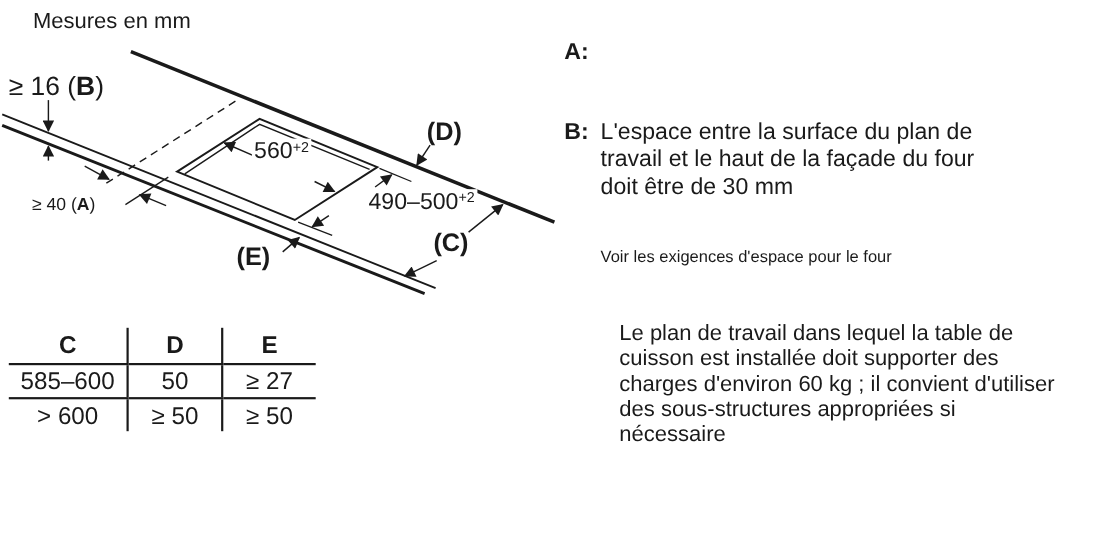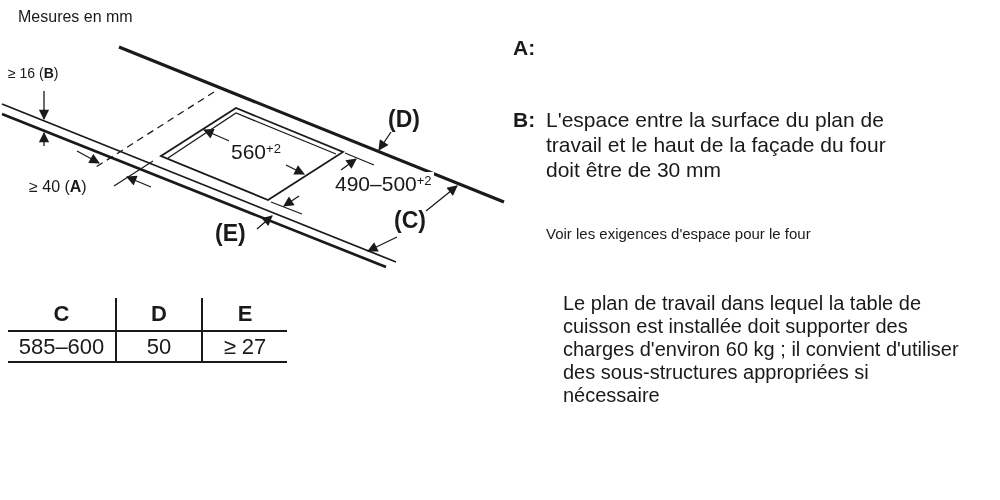--- a/index.html
+++ b/index.html
@@ -5,30 +5,30 @@
   html,body{margin:0;padding:0;}
   body{
     width:1000px;height:500px;position:relative;overflow:hidden;
     background:#ffffff;color:#1a1a1a;
     font-family:"Liberation Sans","DejaVu Sans",sans-serif;
   }
   .abs{position:absolute;}
   
   #diagram-svg{position:absolute;left:0;top:0;width:1000px;height:500px;}
   .lbl{position:absolute;white-space:nowrap;color:#1a1a1a;}
-  .title{left:18px;top:8px;font-size:16px;}
-  .dim-b{left:8px;top:65px;font-size:14px;}
+  .title{left:30px;top:8px;font-size:20px;}
+  .dim-b{left:8px;top:65px;font-size:24px;}
   .dim-a{left:29px;top:178px;font-size:16px;}
   .b{font-weight:bold;}
   .corner-lbl{font-size:23px;font-weight:bold;}
   .lbl-d{left:388px;top:106px;}
   .lbl-c{left:394px;top:207px;}
   .lbl-e{left:215px;top:220px;}
   .dim-num{font-size:21px;background:#ffffff;padding:0 2px;}
-  .dim-560{left:229px;top:140px;}
+  .dim-560{left:229px;top:126px;}
   .dim-490{left:309px;top:172px;margin-left:24px;}
   .sup{font-size:13px;position:relative;top:-6px;letter-spacing:0;}
   
   table.mtable{
     position:absolute;left:8px;top:298px;border-collapse:collapse;
     text-align:center;color:#1a1a1a;
   }
   .mtable th{width:105px;font-size:22px;font-weight:bold;height:30px;
     border-bottom:2px solid #1a1a1a;}
   .mtable th+th,.mtable td+td{border-left:2px solid #1a1a1a;width:82px;}
@@ -99,20 +99,25 @@
       <tr>
     <th>C</th>
     <th>D</th>
     <th>E</th>
   </tr>
   <tr class="r1">
     <td>585–600</td>
     <td>50</td>
     <td>≥ 27</td>
   </tr>
+  <tr>
+    <td>&gt; 600</td>
+    <td>≥ 50</td>
+    <td>≥ 50</td>
+  </tr>
 </tbody>
   </table>
 
 <div class="note note-a">
   <div class="note-label">A:</div>
 </div>
 
 <div class="note note-b">
   <div class="note-label">B:</div>
   <div class="note-text">L'espace entre la surface du plan de

